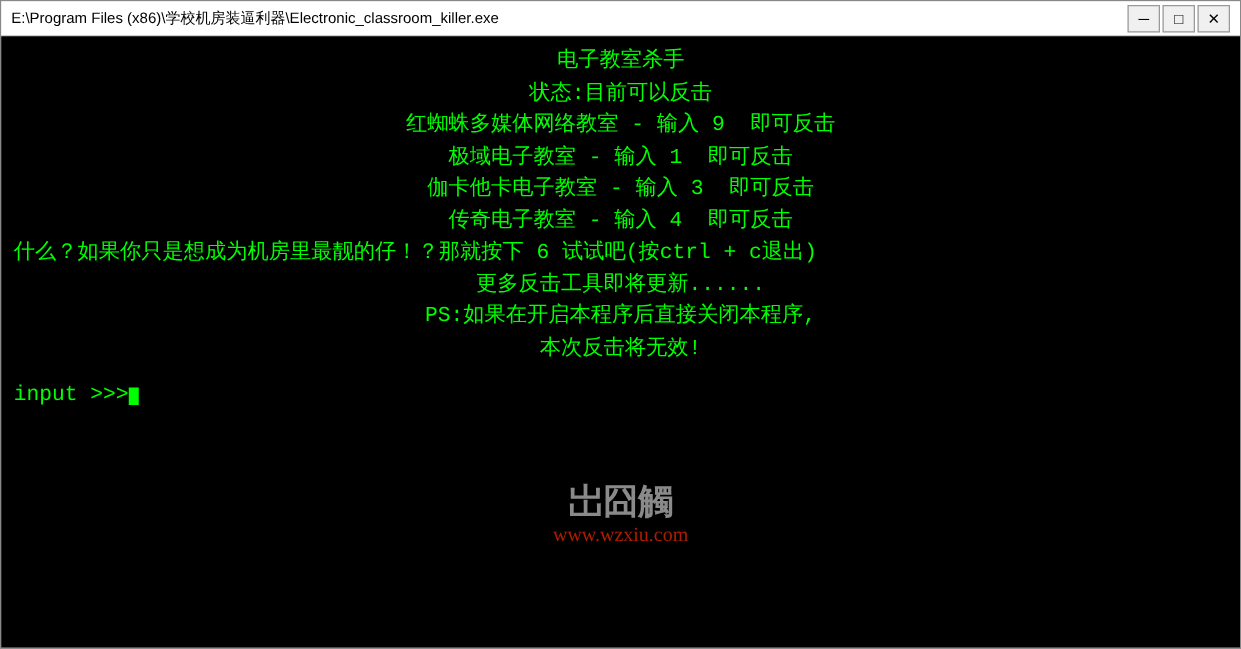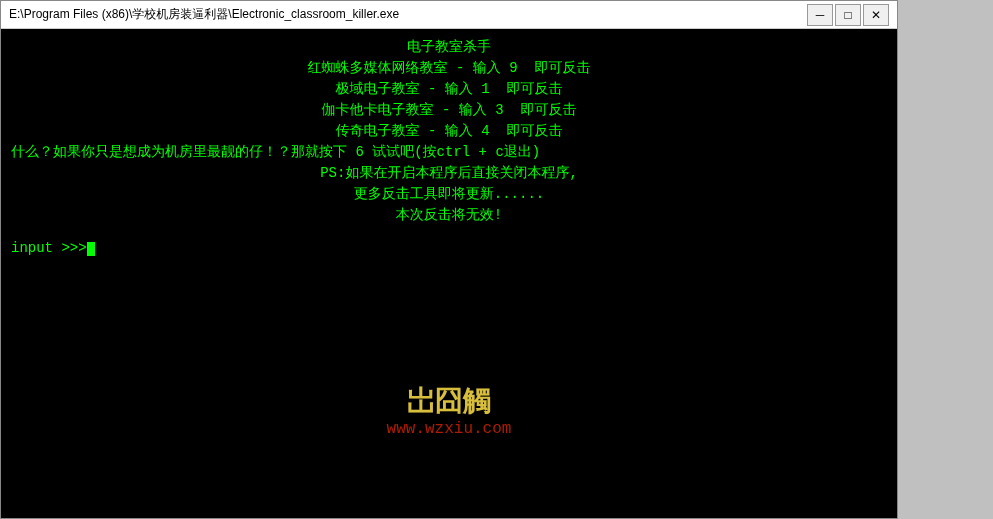--- a/index.html
+++ b/index.html
@@ -10,21 +10,21 @@
 
     body {
       width: 993px;
       height: 519px;
       background: #c0c0c0;
       font-family: 'Courier New', Courier, monospace;
       overflow: hidden;
     }
 
     .window {
-      width: 898px;
+      width: 993px;
       height: 519px;
       display: flex;
       flex-direction: column;
       border: 1px solid #888;
     }
 
     .title-bar {
       background: #fff;
       height: 28px;
       display: flex;
@@ -62,21 +62,21 @@
     .terminal {
       flex: 1;
       background: #000000;
       color: #00ff00;
       padding: 8px 10px;
       overflow: hidden;
       position: relative;
     }
 
     .terminal-content {
-      font-size: 14px;
+      font-size: 17px;
       line-height: 1.5;
       font-family: 'Courier New', Courier, monospace;
     }
 
     .line {
       display: block;
       white-space: pre;
     }
 
     .line-center {
@@ -108,31 +108,31 @@
     .watermark {
       position: absolute;
       bottom: 80px;
       left: 50%;
       transform: translateX(-50%);
       text-align: center;
       pointer-events: none;
     }
 
     .watermark-title {
-      color: #fde047;
+      color: #a3a3a3;
       font-size: 28px;
       font-weight: bold;
       font-family: Arial, sans-serif;
       opacity: 0.85;
     }
 
     .watermark-url {
       color: #cc2200;
       font-size: 16px;
-      font-family: Liberation Mono, monospace;
+      font-family: Liberation Serif, serif;
       opacity: 0.85;
       text-align: right;
     }
   </style>
 </head>
 <body>
 
 <div class="window">
   <div class="title-bar">
     <span class="title-bar-text">E:\Program Files (x86)\学校机房装逼利器\Electronic_classroom_killer.exe</span>
@@ -140,27 +140,28 @@
       <button class="title-bar-btn">─</button>
       <button class="title-bar-btn">□</button>
       <button class="title-bar-btn close">✕</button>
     </div>
   </div>
 
   <div class="terminal">
     <div class="terminal-content">
 
       <span class="line-center">电子教室杀手</span>
+      <span class="line-center">状态:目前可以反击</span>
       <span class="line-center">红蜘蛛多媒体网络教室 - 输入 9  即可反击</span>
       <span class="line-center">极域电子教室 - 输入 1  即可反击</span>
       <span class="line-center">伽卡他卡电子教室 - 输入 3  即可反击</span>
       <span class="line-center">传奇电子教室 - 输入 4  即可反击</span>
       <span class="line">什么？如果你只是想成为机房里最靓的仔！？那就按下 6 试试吧(按ctrl + c退出)</span>
+      <span class="line-center">更多反击工具即将更新......</span>
       <span class="line-center">PS:如果在开启本程序后直接关闭本程序,</span>
-      <span class="line-center">更多反击工具即将更新......</span>
       <span class="line-center">本次反击将无效!</span>
 
       <div class="input-line">
         <span>input  &gt;&gt;&gt; </span>
         <span class="cursor"></span>
       </div>
     </div>
 
     <div class="watermark">
       <div class="watermark-title">岀囧觸</div>

